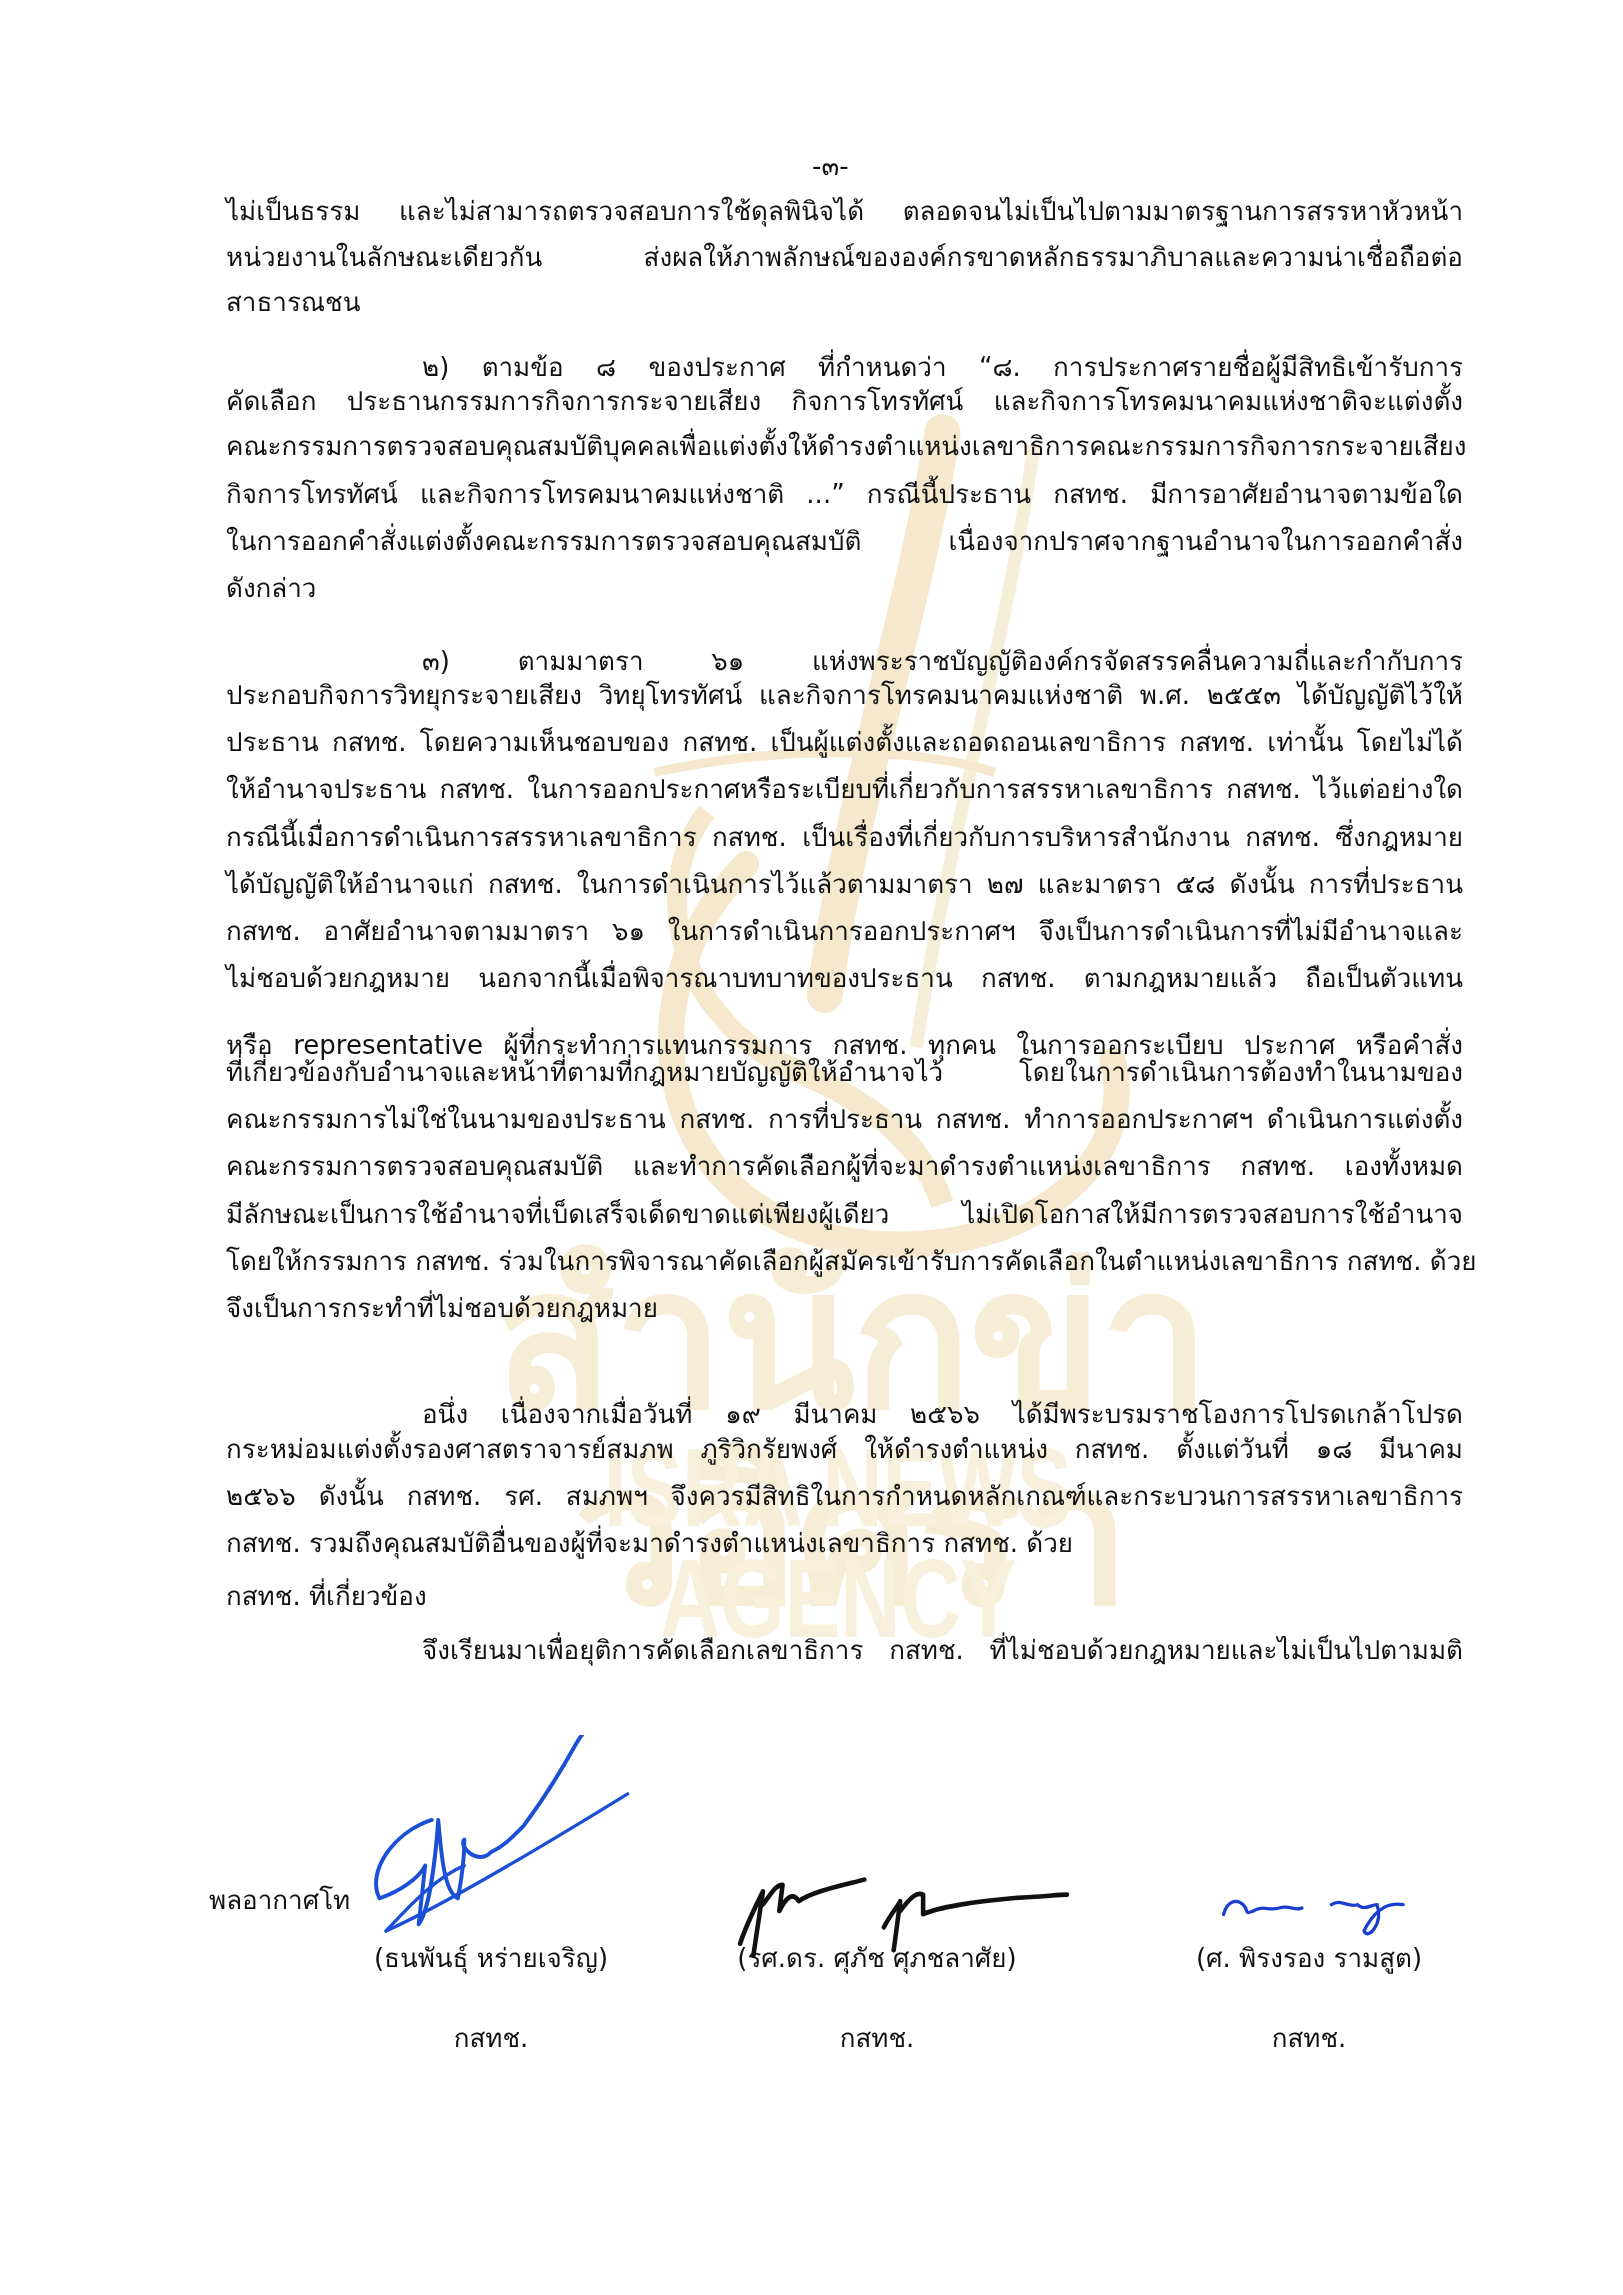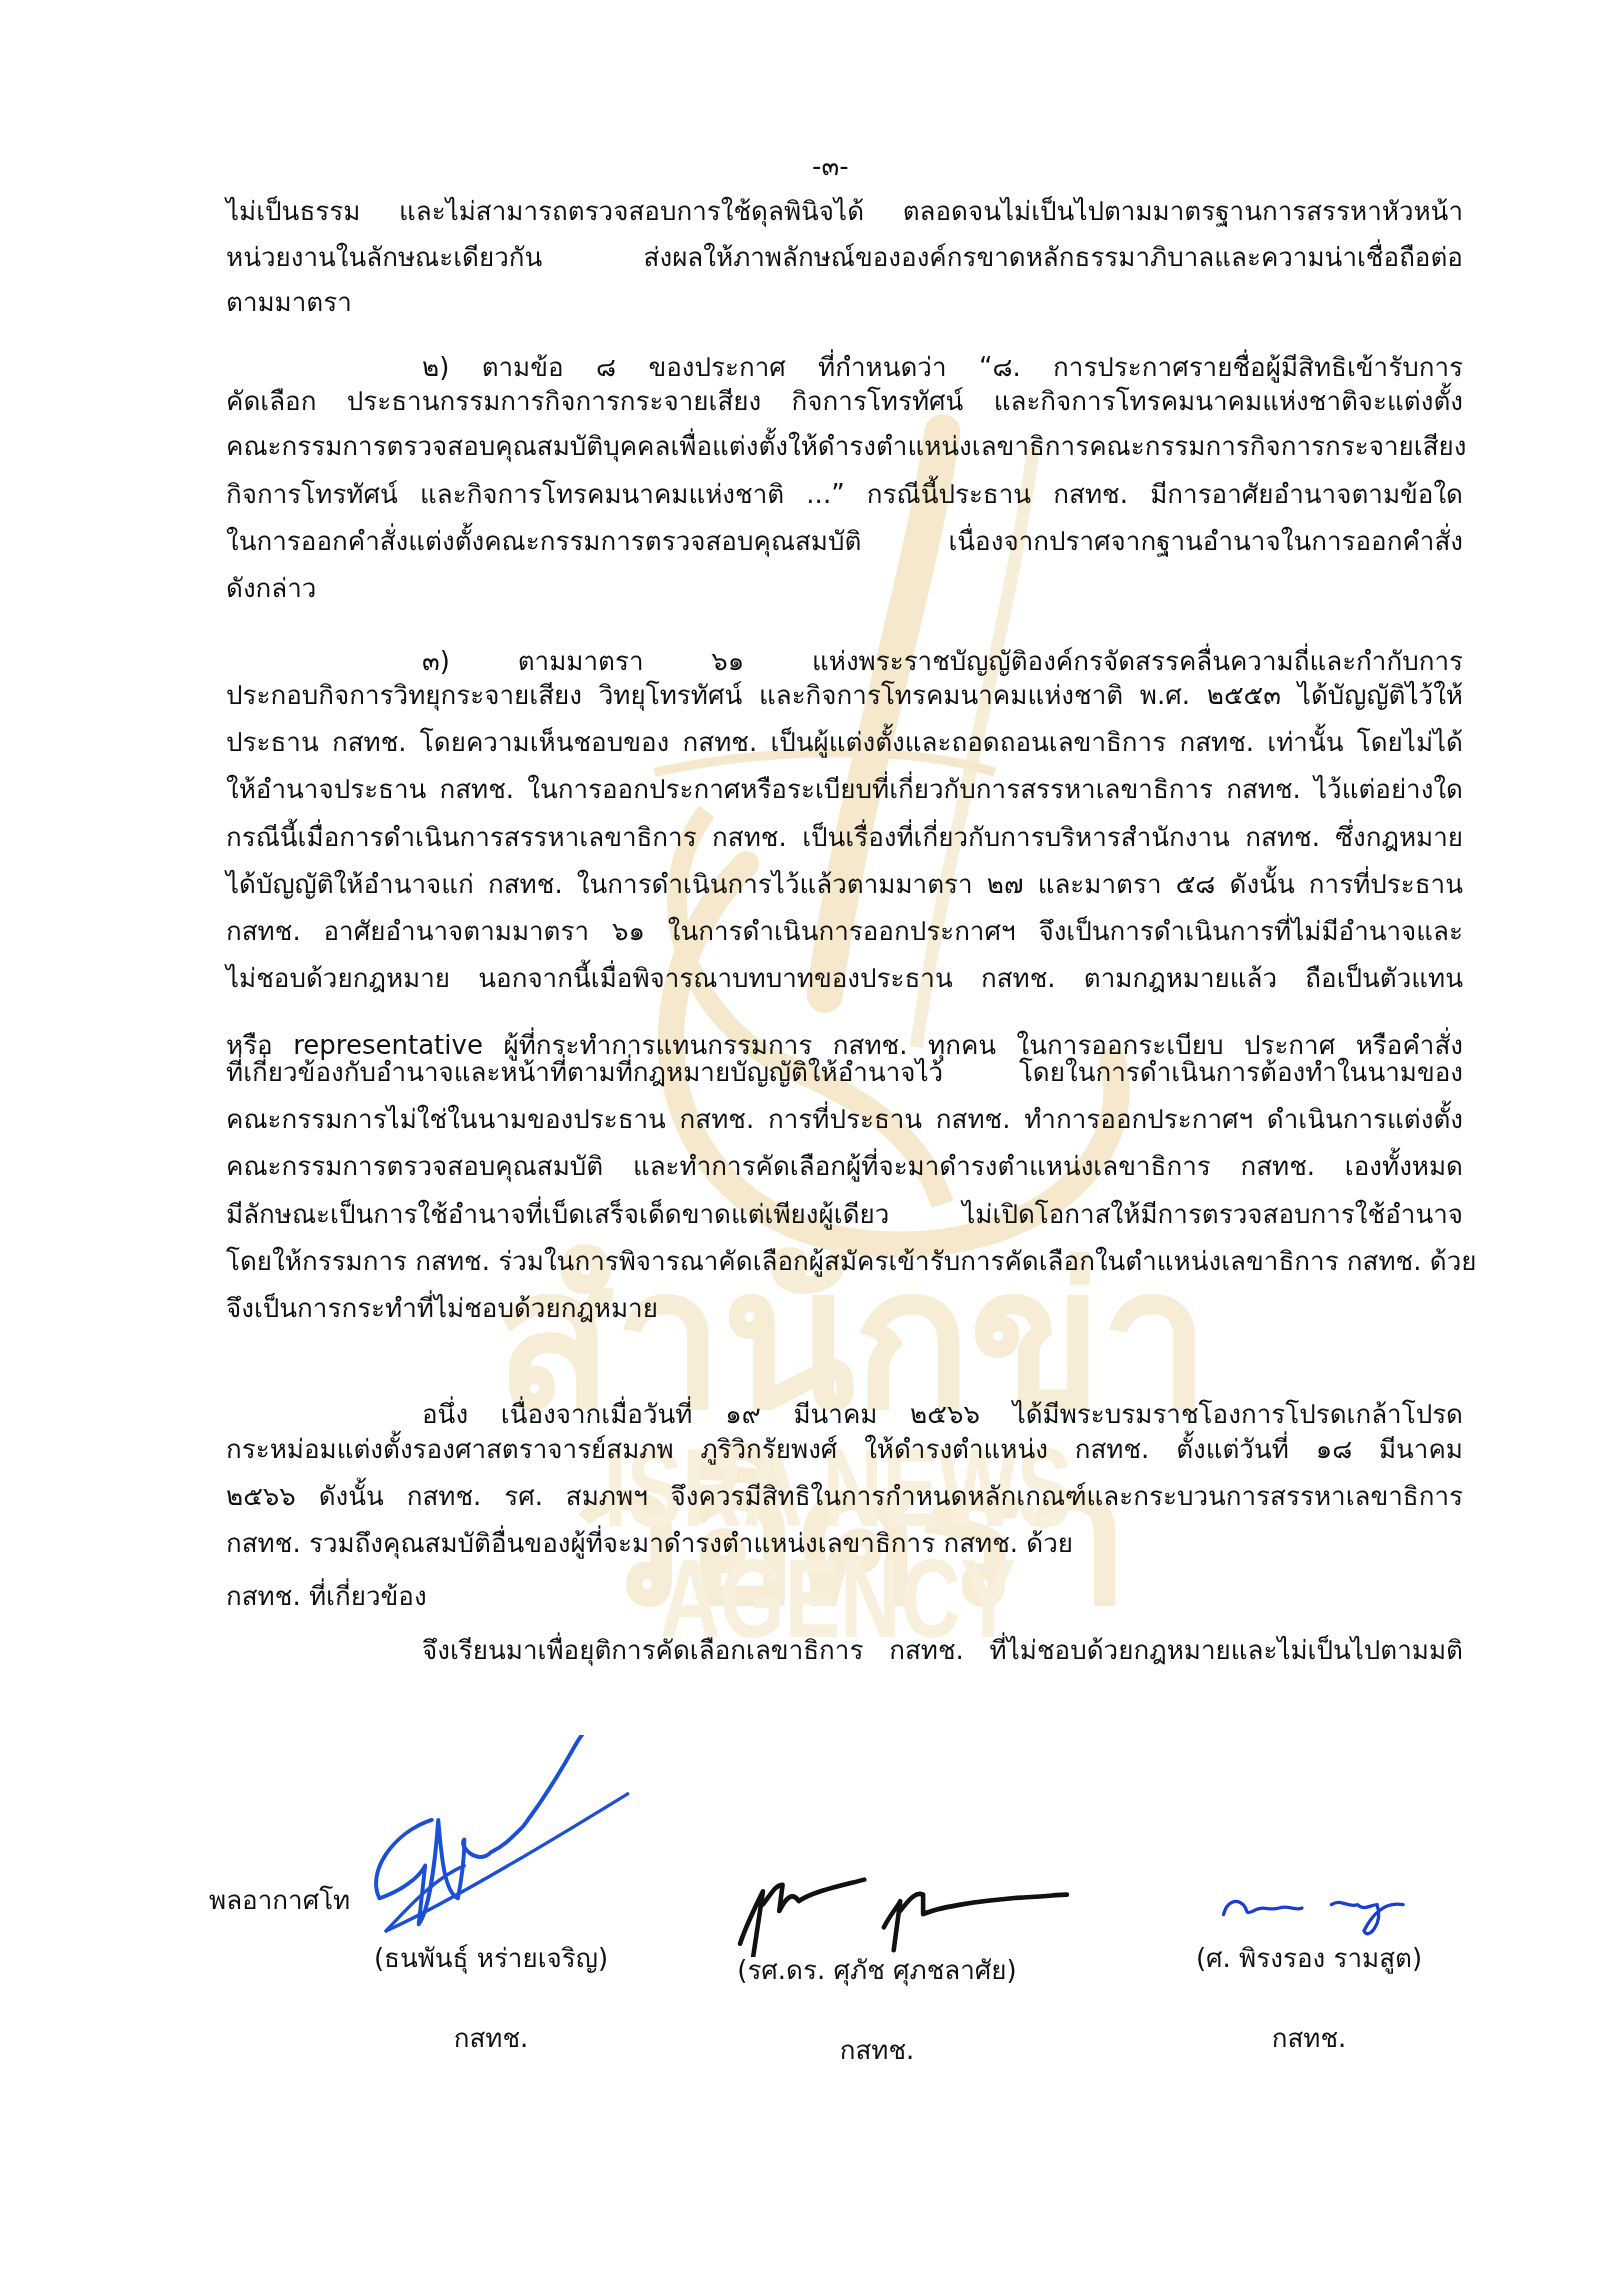--- a/index.html
+++ b/index.html
@@ -43,21 +43,21 @@
   </svg>
   <div class="wm wm-th">สำนักข่าวอิศรา</div>
   <div class="wm wm-en">ISRA NEWS AGENCY</div>
 
   <div class="page-number">-๓-</div>
 
   <div class="content">
 
     <div class="line just" style="top:190px">ไม่เป็นธรรม และไม่สามารถตรวจสอบการใช้ดุลพินิจได้ ตลอดจนไม่เป็นไปตามมาตรฐานการสรรหาหัวหน้า</div>
     <div class="line just" style="top:236px">หน่วยงานในลักษณะเดียวกัน ส่งผลให้ภาพลักษณ์ขององค์กรขาดหลักธรรมาภิบาลและความน่าเชื่อถือต่อ</div>
-    <div class="line" style="top:281px">ตามมาตรา</div>
+    <div class="line" style="top:281px">สาธารณชน</div>
 
     <div class="line just indent" style="top:334px">๒)  ตามข้อ ๘ ของประกาศ ที่กำหนดว่า “๘. การประกาศรายชื่อผู้มีสิทธิเข้ารับการ</div>
     <div class="line just" style="top:380px">คัดเลือก ประธานกรรมการกิจการกระจายเสียง กิจการโทรทัศน์ และกิจการโทรคมนาคมแห่งชาติจะแต่งตั้ง</div>
     <div class="line just" style="top:425px">คณะกรรมการตรวจสอบคุณสมบัติบุคคลเพื่อแต่งตั้งให้ดำรงตำแหน่งเลขาธิการคณะกรรมการกิจการกระจายเสียง</div>
     <div class="line just" style="top:473px">กิจการโทรทัศน์ และกิจการโทรคมนาคมแห่งชาติ ...” กรณีนี้ประธาน กสทช. มีการอาศัยอำนาจตามข้อใด</div>
     <div class="line just" style="top:520px">ในการออกคำสั่งแต่งตั้งคณะกรรมการตรวจสอบคุณสมบัติ เนื่องจากปราศจากฐานอำนาจในการออกคำสั่ง</div>
     <div class="line" style="top:567px">ดังกล่าว</div>
 
     <div class="line just indent" style="top:628px">๓)  ตามมาตรา ๖๑ แห่งพระราชบัญญัติองค์กรจัดสรรคลื่นความถี่และกำกับการ</div>
     <div class="line just" style="top:674px">ประกอบกิจการวิทยุกระจายเสียง วิทยุโทรทัศน์ และกิจการโทรคมนาคมแห่งชาติ พ.ศ. ๒๕๕๓ ได้บัญญัติไว้ให้</div>
@@ -92,21 +92,21 @@
   </svg>
   <div class="sig-block" style="left:334px; top:1937px; width:314px;">
     <div>(ธนพันธุ์ หร่ายเจริญ)</div>
     <div style="margin-top:39px">กสทช.</div>
   </div>
 
   <svg class="sig-svg" style="left:727px; top:1865px; width:353px; height:92px" viewBox="0 0 540 140">
     <path d="M20 120 C 30 90, 45 60, 55 40 L 40 140 M55 60 C 70 40, 75 30, 85 30 L 80 70 C 90 50, 100 40, 110 55 C 130 40, 180 30, 210 22" stroke="#111" stroke-width="7" fill="none" stroke-linecap="round" stroke-linejoin="round"></path>
     <path d="M240 95 C 250 75, 260 65, 265 55 L 255 130 M265 70 C 280 50, 290 40, 300 45 L 300 75 C 320 65, 380 55, 440 50 C 480 48, 510 45, 520 45" stroke="#111" stroke-width="7" fill="none" stroke-linecap="round" stroke-linejoin="round"></path>
   </svg>
-  <div class="sig-block" style="left:720px; top:1937px; width:314px;margin-top:12px;">
+  <div class="sig-block" style="left:720px; top:1937px; width:314px;">
     <div>(รศ.ดร. ศุภัช ศุภชลาศัย)</div>
     <div style="margin-top:39px">กสทช.</div>
   </div>
 
   <svg class="sig-svg" style="left:1217px; top:1885px; width:196px; height:59px" viewBox="0 0 300 90">
     <path d="M10 45 C 15 25, 30 20, 40 30 C 50 40, 40 45, 55 40 C 70 30, 80 40, 95 35 C 110 30, 120 40, 130 35" stroke="#1a3fcf" stroke-width="5" fill="none" stroke-linecap="round"></path>
     <path d="M175 30 C 190 20, 200 35, 215 30 C 225 40, 235 30, 245 30 C 255 60, 230 85, 225 70 C 240 40, 260 25, 285 30" stroke="#1a3fcf" stroke-width="5" fill="none" stroke-linecap="round"></path>
   </svg>
   <div class="sig-block" style="left:1165px; top:1937px; width:288px;">
     <div>(ศ. พิรงรอง รามสูต)</div>

